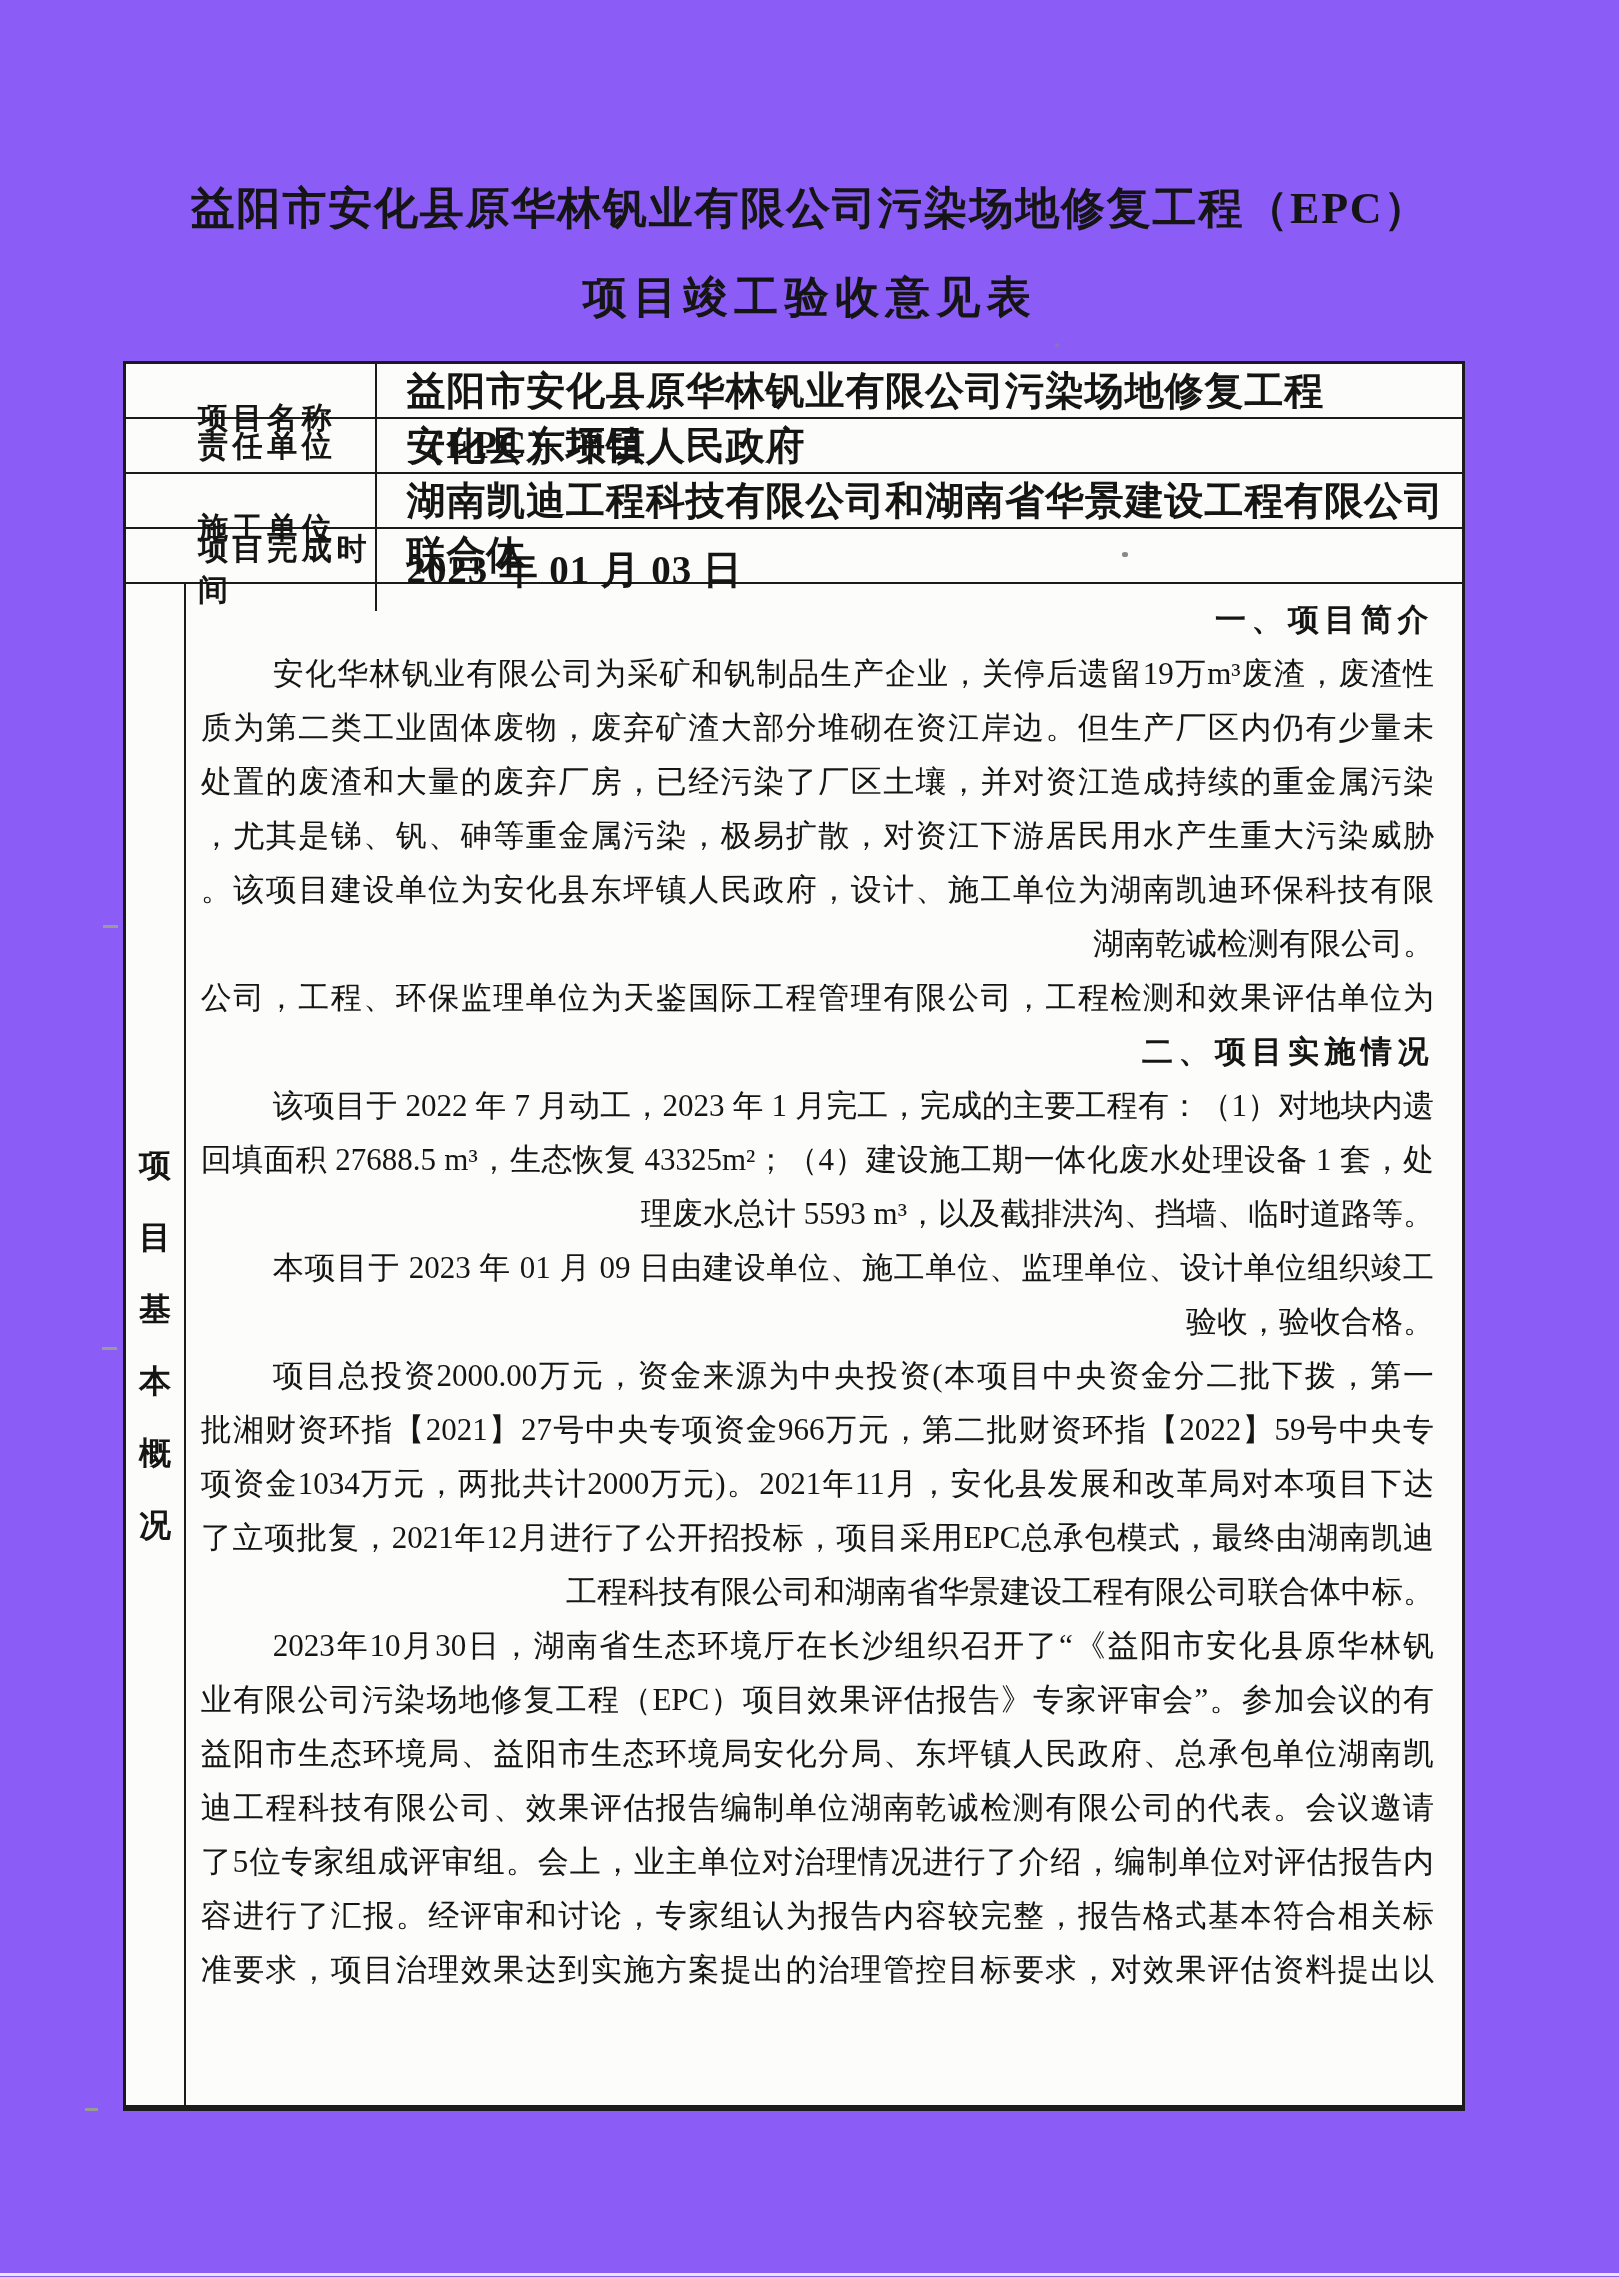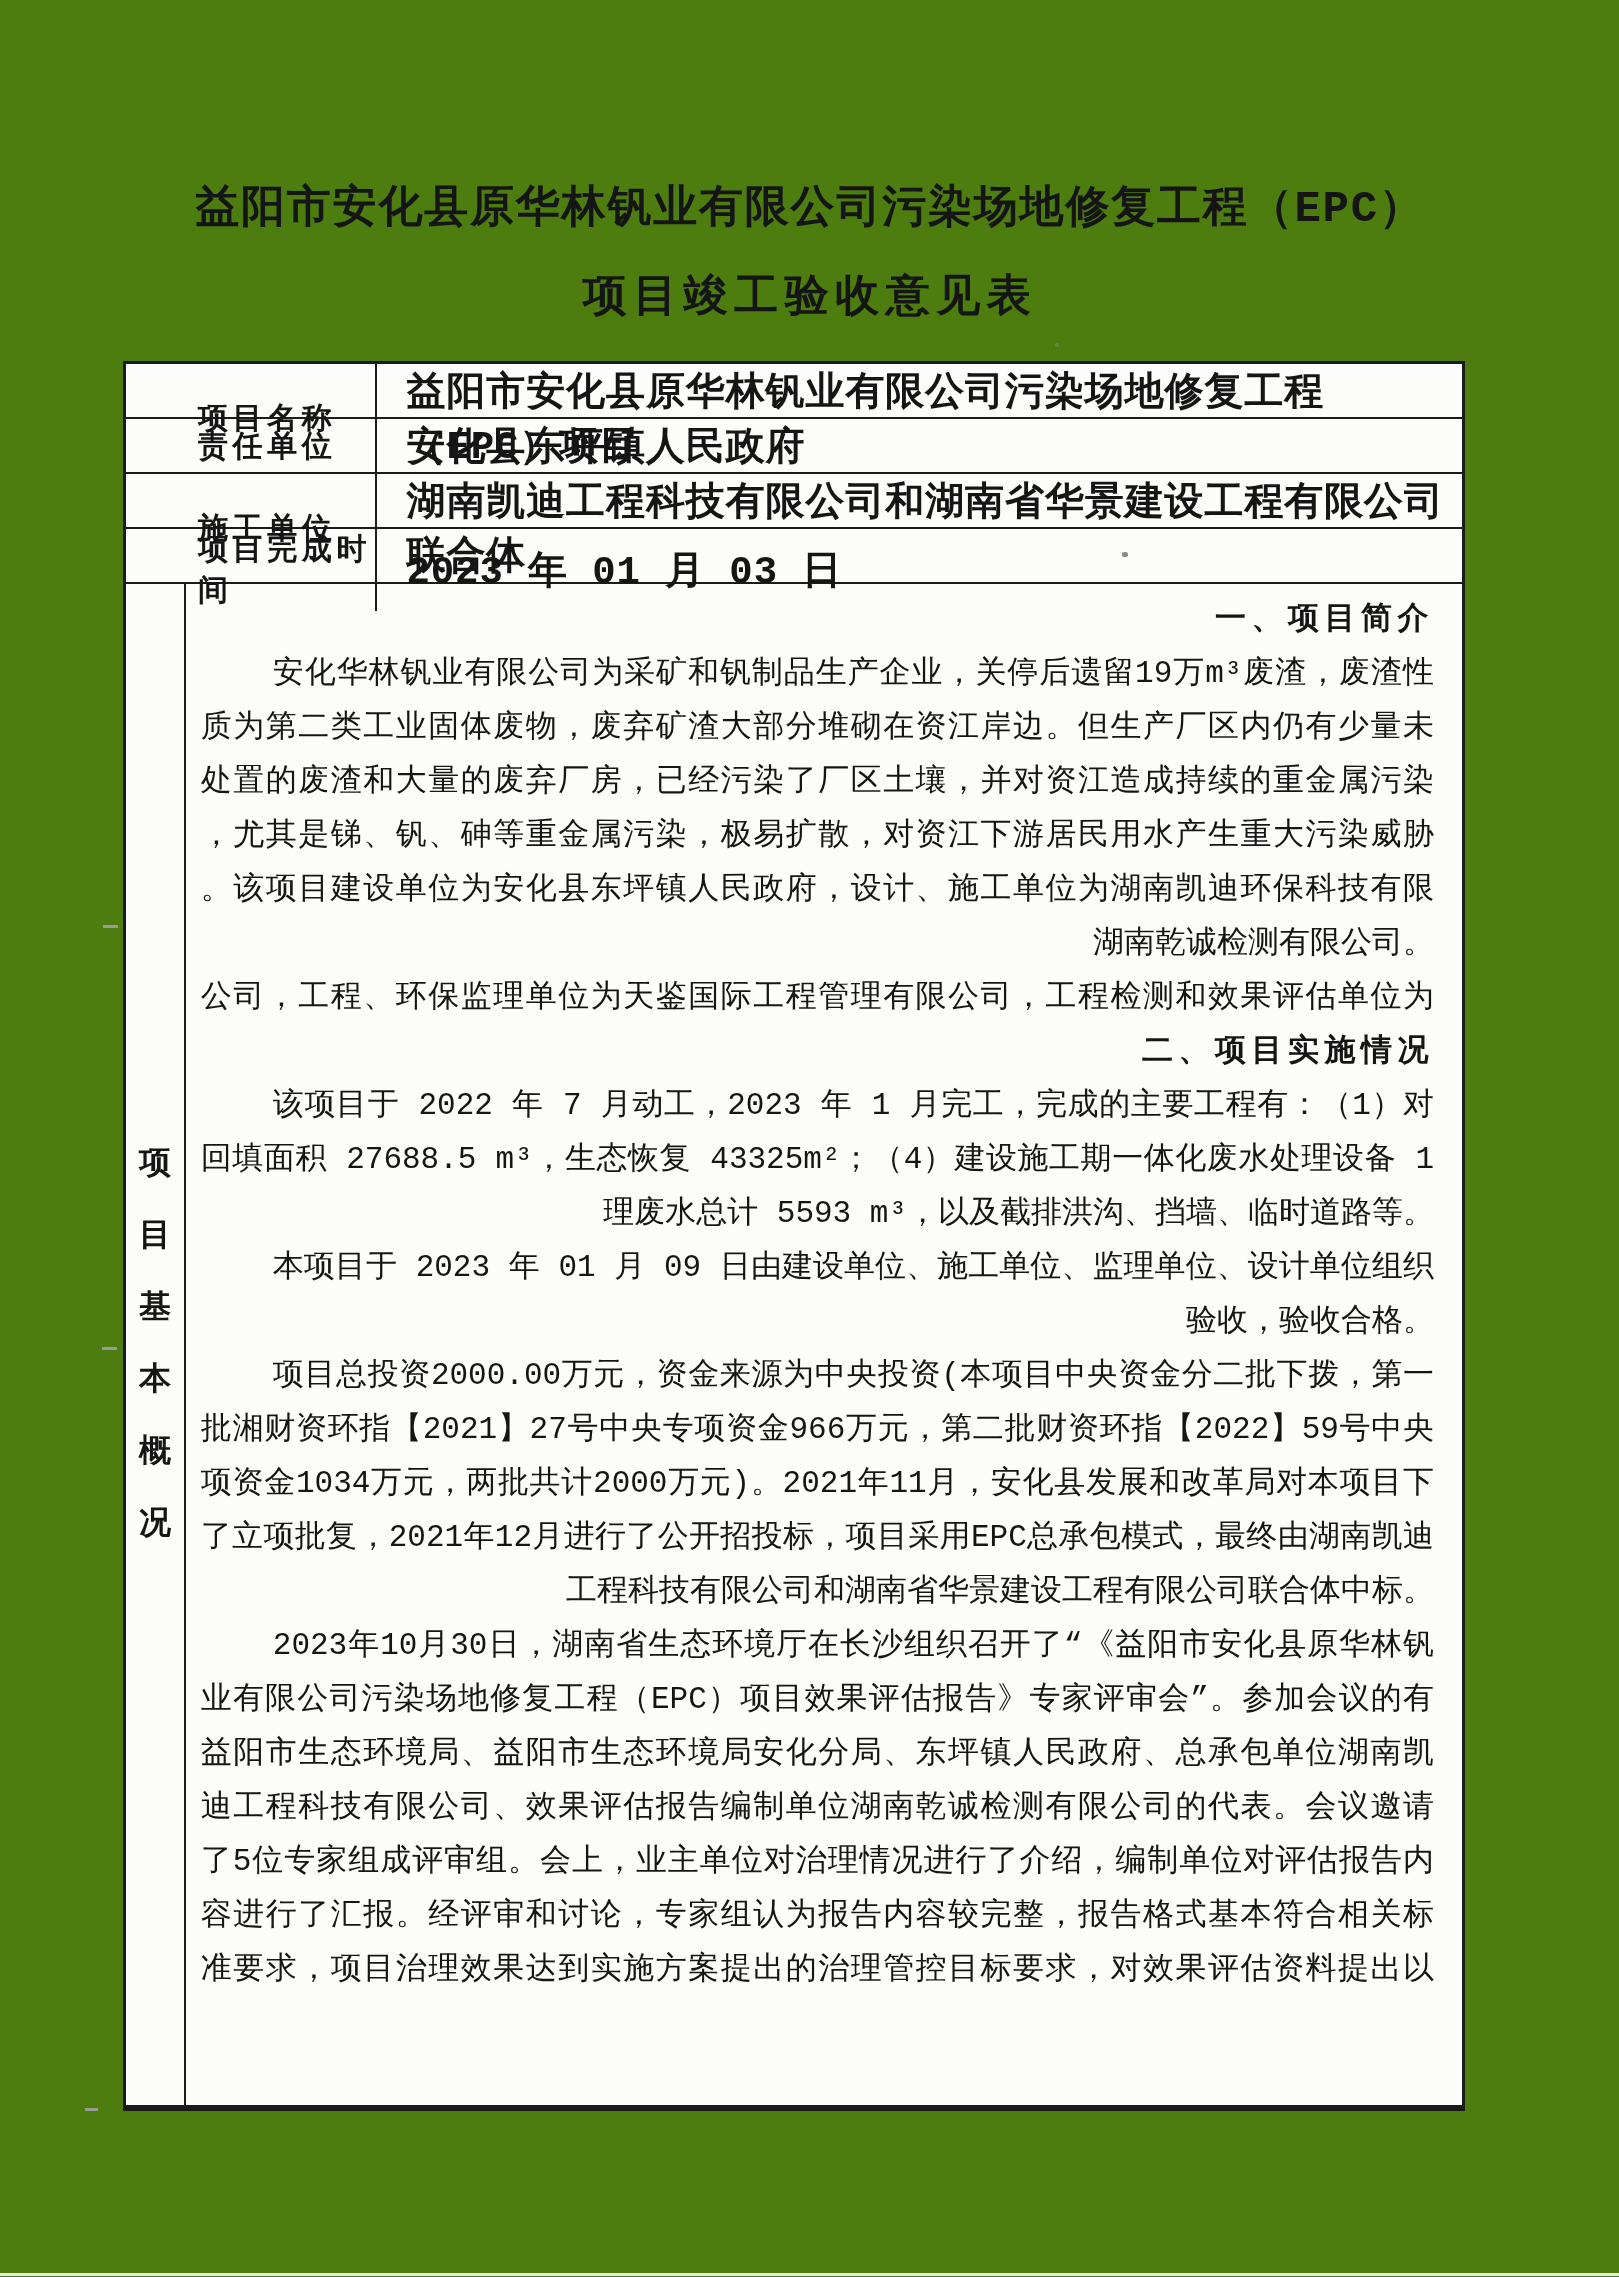--- a/index.html
+++ b/index.html
@@ -1,21 +1,21 @@
 <!DOCTYPE html>
 <html style="font-size:14.8px"><head>
 <meta charset="utf-8">
 <style>
   html,body{margin:0;padding:0;background:#e9e9e7;}
   .page{
     position:relative;
     width:1620px;height:2278px;
     margin:0 auto;
-    background:#4d7c0f;
-    font-family:Liberation Mono, monospace;
+    background:#8b5cf6;
+    font-family:Liberation Serif, serif;
     color:#151515;
     overflow:hidden;
   }
   
   .doc-title{
     position:absolute;top:183px;left:0;width:100%;
     text-align:center;font-weight:bold;margin:0;
   }
   .title-line{display:block;font-size:44px;line-height:52px;letter-spacing:1.8px;}
   .title-line.second{margin-top:37px;letter-spacing:6.5px;}

